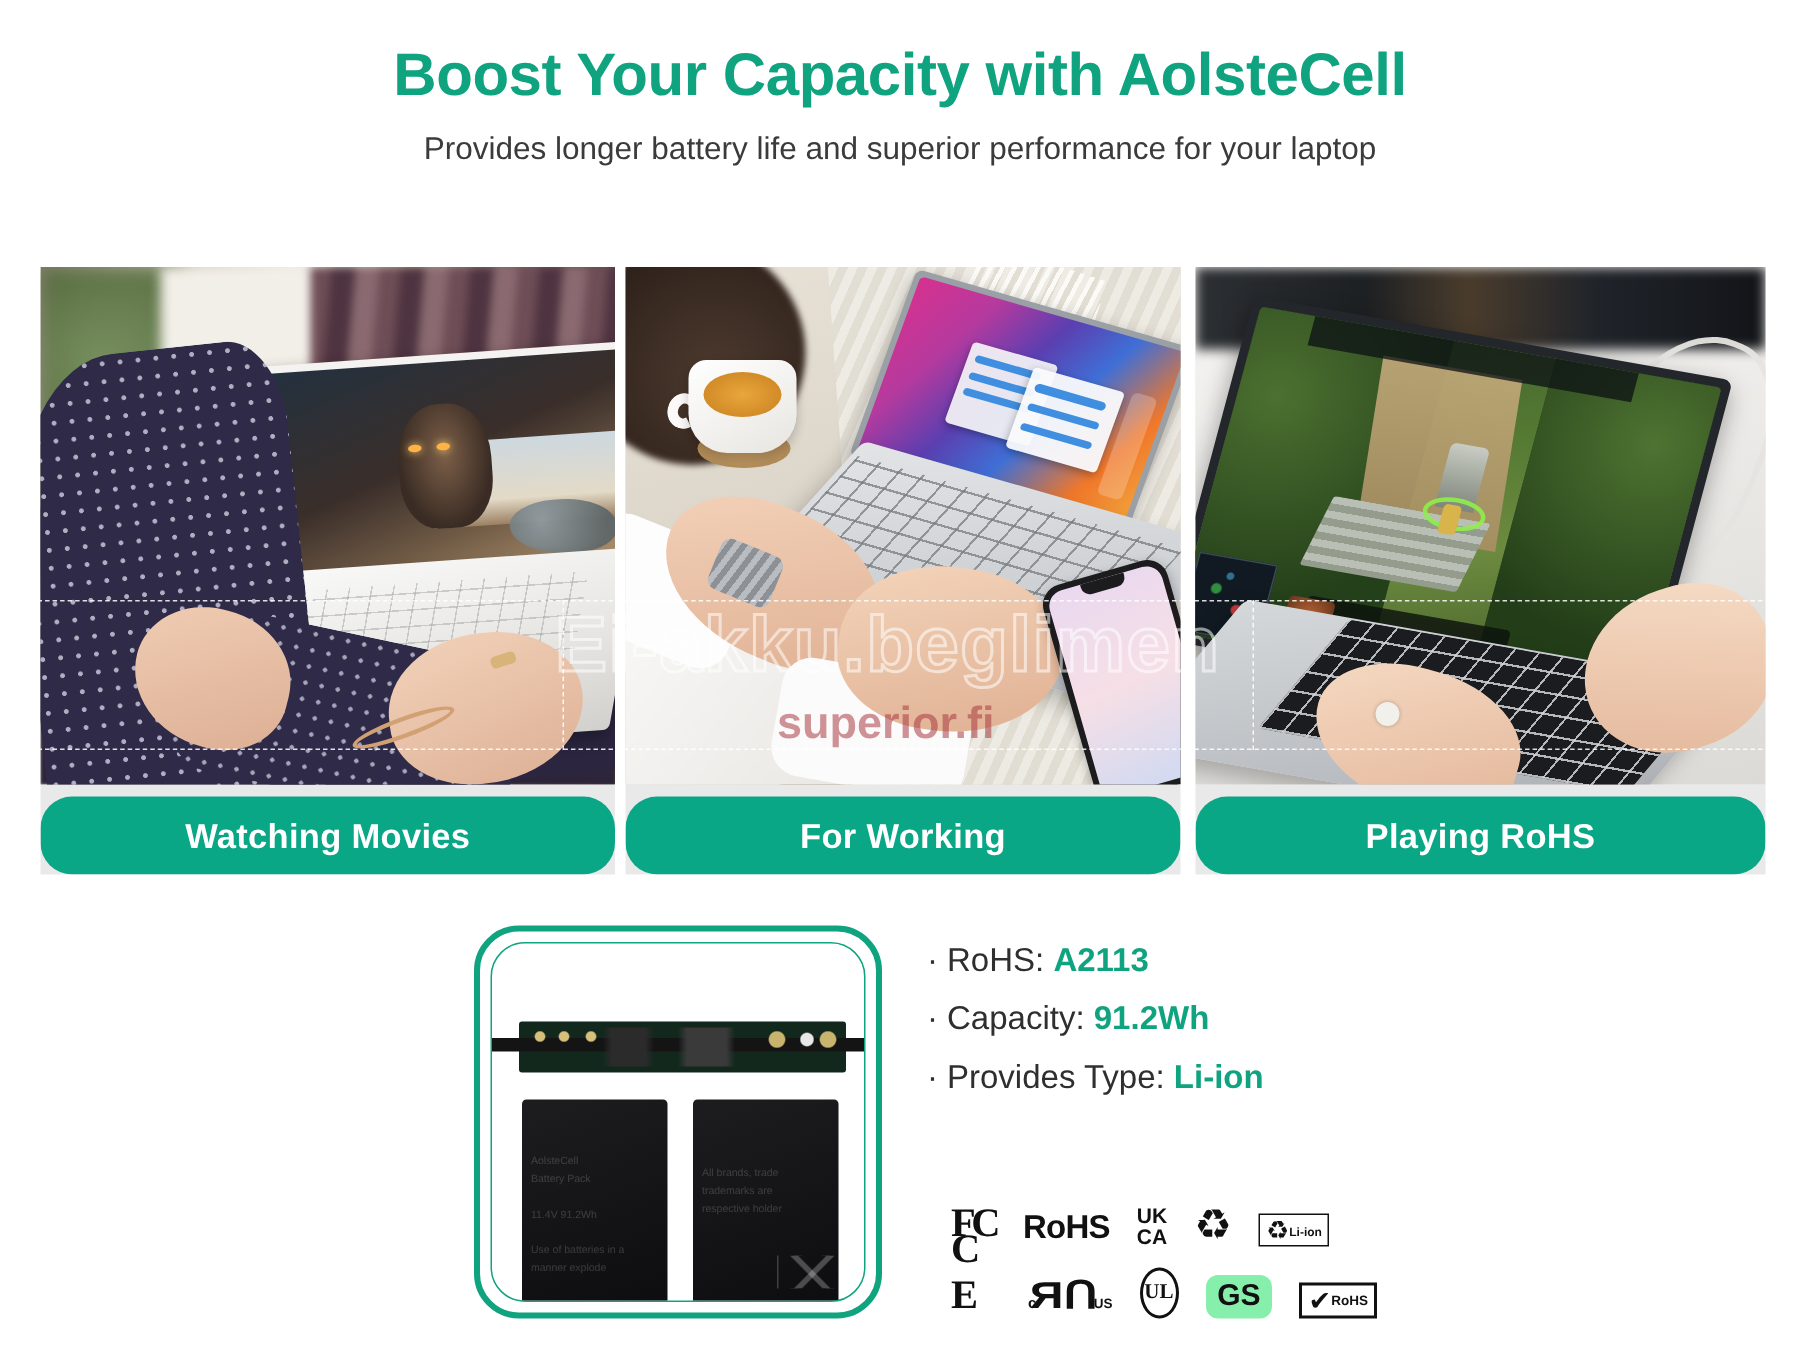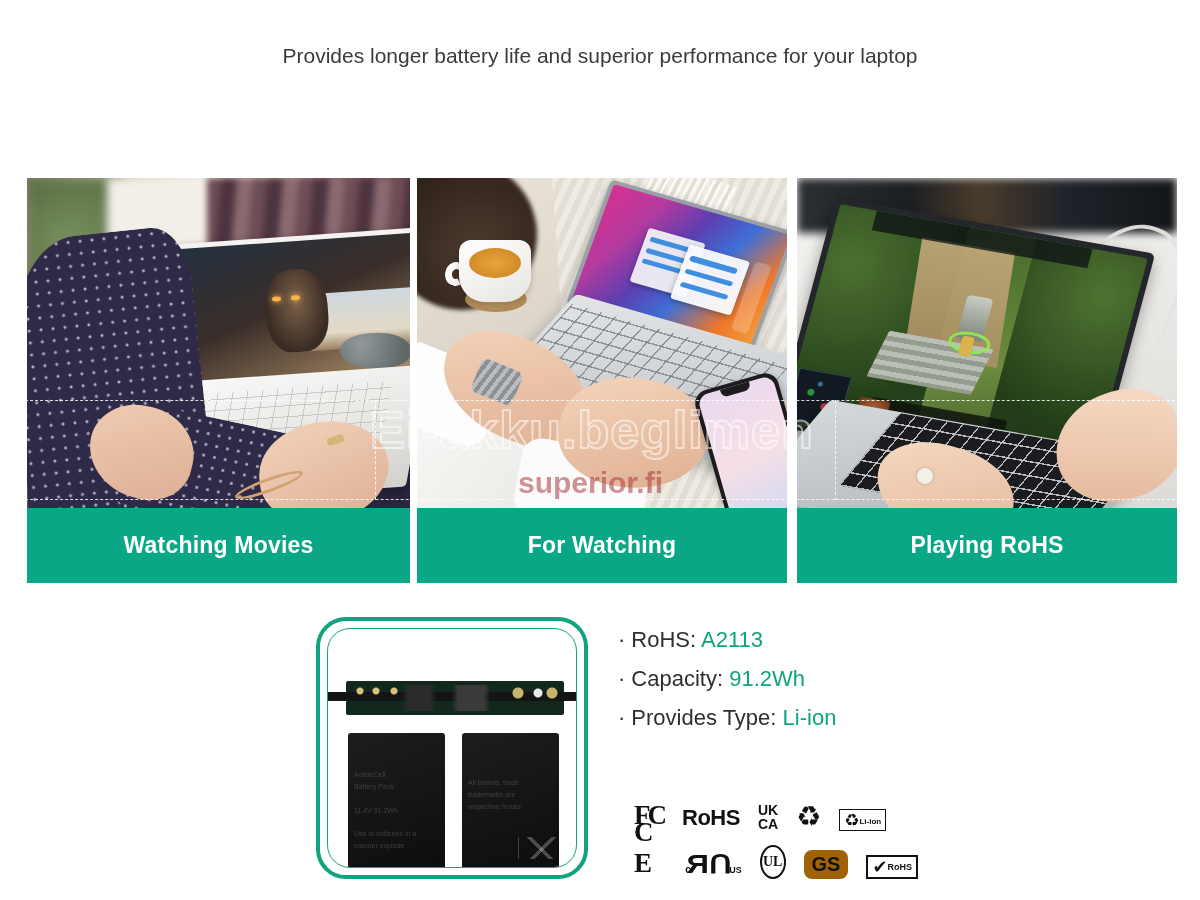--- a/index.html
+++ b/index.html
@@ -22,23 +22,23 @@
   }
 
   
   .cards { position: absolute; top: 178px; left: 0; width: 1200px; height: 405px; }
   .card { position: absolute; top: 0; height: 405px; overflow: hidden; background: #e9e9e9; }
   .card-1 { left: 27px; width: 383px; }
   .card-2 { left: 417px; width: 370px; }
   .card-3 { left: 797px; width: 380px; }
   .photo { position: absolute; top: 0; left: 0; right: 0; height: 345px; overflow: hidden; }
   .caption {
-    position: absolute; bottom: 0; left: 0; right: 0; height: 75px;
+    position: absolute; bottom: 0; left: 0; right: 0; height: 52px;
     background: #0aa787; color: #fff; font-size: 23px; font-weight: bold;
-    display: flex; align-items: center; justify-content: center; letter-spacing: .2px;
+    display: flex; align-items: center; justify-content: center; letter-spacing: .2px; border-radius: 21px;
   }
 
   
   .p1 { width: 100%; height: 100%; position: relative;
         background: linear-gradient(100deg,#8d8275 0%,#cfc6b8 22%,#efeae2 38%,#b9a899 55%,#7b5e62 72%,#55383f 100%); }
   .p1 .bg-plant { position: absolute; left: 0; top: 0; width: 95px; height: 210px;
         background: radial-gradient(circle at 40% 30%, #6e8c55 0%, #46602f 55%, #33481f 100%); filter: blur(6px); opacity: .85; }
   .p1 .bg-wall { position: absolute; left: 80px; top: 0; width: 110px; height: 250px; background: #f2efe8; filter: blur(4px); }
   .p1 .bg-drape { position: absolute; left: 180px; top: 0; width: 210px; height: 250px;
         background: repeating-linear-gradient(95deg,#6e4d56 0 14px,#4e3440 14px 30px,#8a6a70 30px 46px); filter: blur(3px); }
@@ -240,50 +240,51 @@
   .batt-txt.l { left: 26px; top: 140px; width: 86px; }
   .batt-txt.r { left: 140px; top: 148px; width: 88px; }
   .batt-mark { position: absolute; right: 12px; bottom: 8px; width: 46px; height: 22px;
         background-image: linear-gradient(45deg, transparent 44%, rgba(255,255,255,.25) 44% 52%, transparent 52%),
                           linear-gradient(-45deg, transparent 44%, rgba(255,255,255,.25) 44% 52%, transparent 52%);
         border-left: 1px solid rgba(255,255,255,.2); }
 
   .specs { position: absolute; left: 618px; top: 22px; width: 320px; }
   .spec-row { font-size: 22px; color: #2f2f2f; margin-bottom: 13px; white-space: nowrap; }
   .spec-row .bullet { color: #2f2f2f; margin-right: 6px; }
-  .spec-row .val { color: #10a37f; font-weight: normal; }
+  .spec-row .val { color: #10a37f; font-weight: bold; }
 
   .certs { position: absolute; left: 618px; top: 178px; width: 300px; }
   .cert-row { display: flex; align-items: flex-end; height: 48px; gap: 18px; margin-left: 16px; }
   .cert { display: flex; align-items: center; justify-content: center; color: #111; }
   .cert-fc { font-size: 27px; font-weight: bold; font-family: "Liberation Serif", serif; letter-spacing: -3px; }
   .cert-rohs { font-size: 22px; font-weight: bold; letter-spacing: -.5px; }
   .cert-ukca { font-size: 14px; font-weight: bold; line-height: 0.95; text-align: center; }
   .cert-recycle { font-size: 28px; line-height: 1; }
   .cert-liion { border: 1.5px solid #111; padding: 2px 4px 1px; text-align: center; }
   .cert-liion .sym { font-size: 17px; line-height: 1; display: block; }
   .cert-liion .lbl { font-size: 8px; font-weight: bold; display: block; margin-top: 1px; }
   .cert-ce { font-size: 27px; font-weight: bold; font-family: "Liberation Serif", serif; letter-spacing: 1px; }
   .cert-ul-rec { display: flex; align-items: baseline; }
   .cert-ul-rec .c { font-size: 10px; font-weight: bold; }
   .cert-ul-rec .ru { font-size: 25px; font-weight: bold; transform: scaleX(1.25); display:inline-block; }
   .cert-ul-rec .us { font-size: 9px; font-weight: bold; margin-left: 2px; }
   .cert-ulc { width: 34px; height: 34px; border: 2.5px solid #111; border-radius: 50%;
         display: flex; align-items: center; justify-content: center; font-size: 14px; font-weight: bold; font-family:"Liberation Serif",serif; }
-  .cert-gs { background: #a16207; border-radius: 8px; padding: 3px 8px; font-size: 20px; font-weight: bold; color: #111; }
+  .cert-gs { background: #86efac; border-radius: 8px; padding: 3px 8px; font-size: 20px; font-weight: bold; color: #111; }
   .cert-rohs-box { border: 2px solid #111; padding: 1px 4px; text-align: center; }
   .cert-rohs-box .tick { font-size: 18px; line-height: 1; display: block; }
   .cert-rohs-box .lbl { font-size: 9px; font-weight: bold; display: block; }
 </style>
 </head>
 <body>
 
 <div id="page">
 
   <div class="header">
+    <div class="headline">Boost Your Capacity with AolsteCell</div>
     <div class="subhead">Provides longer battery life and superior performance for your laptop</div>
   </div>
 
   <div class="cards">
 
     <div class="card card-1">
       <div class="photo">
         <div class="p1">
           <div class="bg-plant"></div>
             <div class="bg-wall"></div>
@@ -349,21 +350,21 @@
             <div class="harm-l"></div>
             <div class="watch"></div>
           <div class="cuff-r"></div>
             <div class="harm-r"></div>
           <div class="phone">
               <div class="phone-sc"></div>
               <div class="notch"></div>
             </div>
         </div>
       </div>
-      <div class="caption">For Watching</div>
+      <div class="caption">For Working</div>
     </div>
 
     <div class="card card-3">
       <div class="photo">
         <div class="p3">
           <div class="desk"></div>
             <div class="blur-top"></div>
             <div class="cable"></div>
           <div class="g-lid">
               <div class="g-screen">

